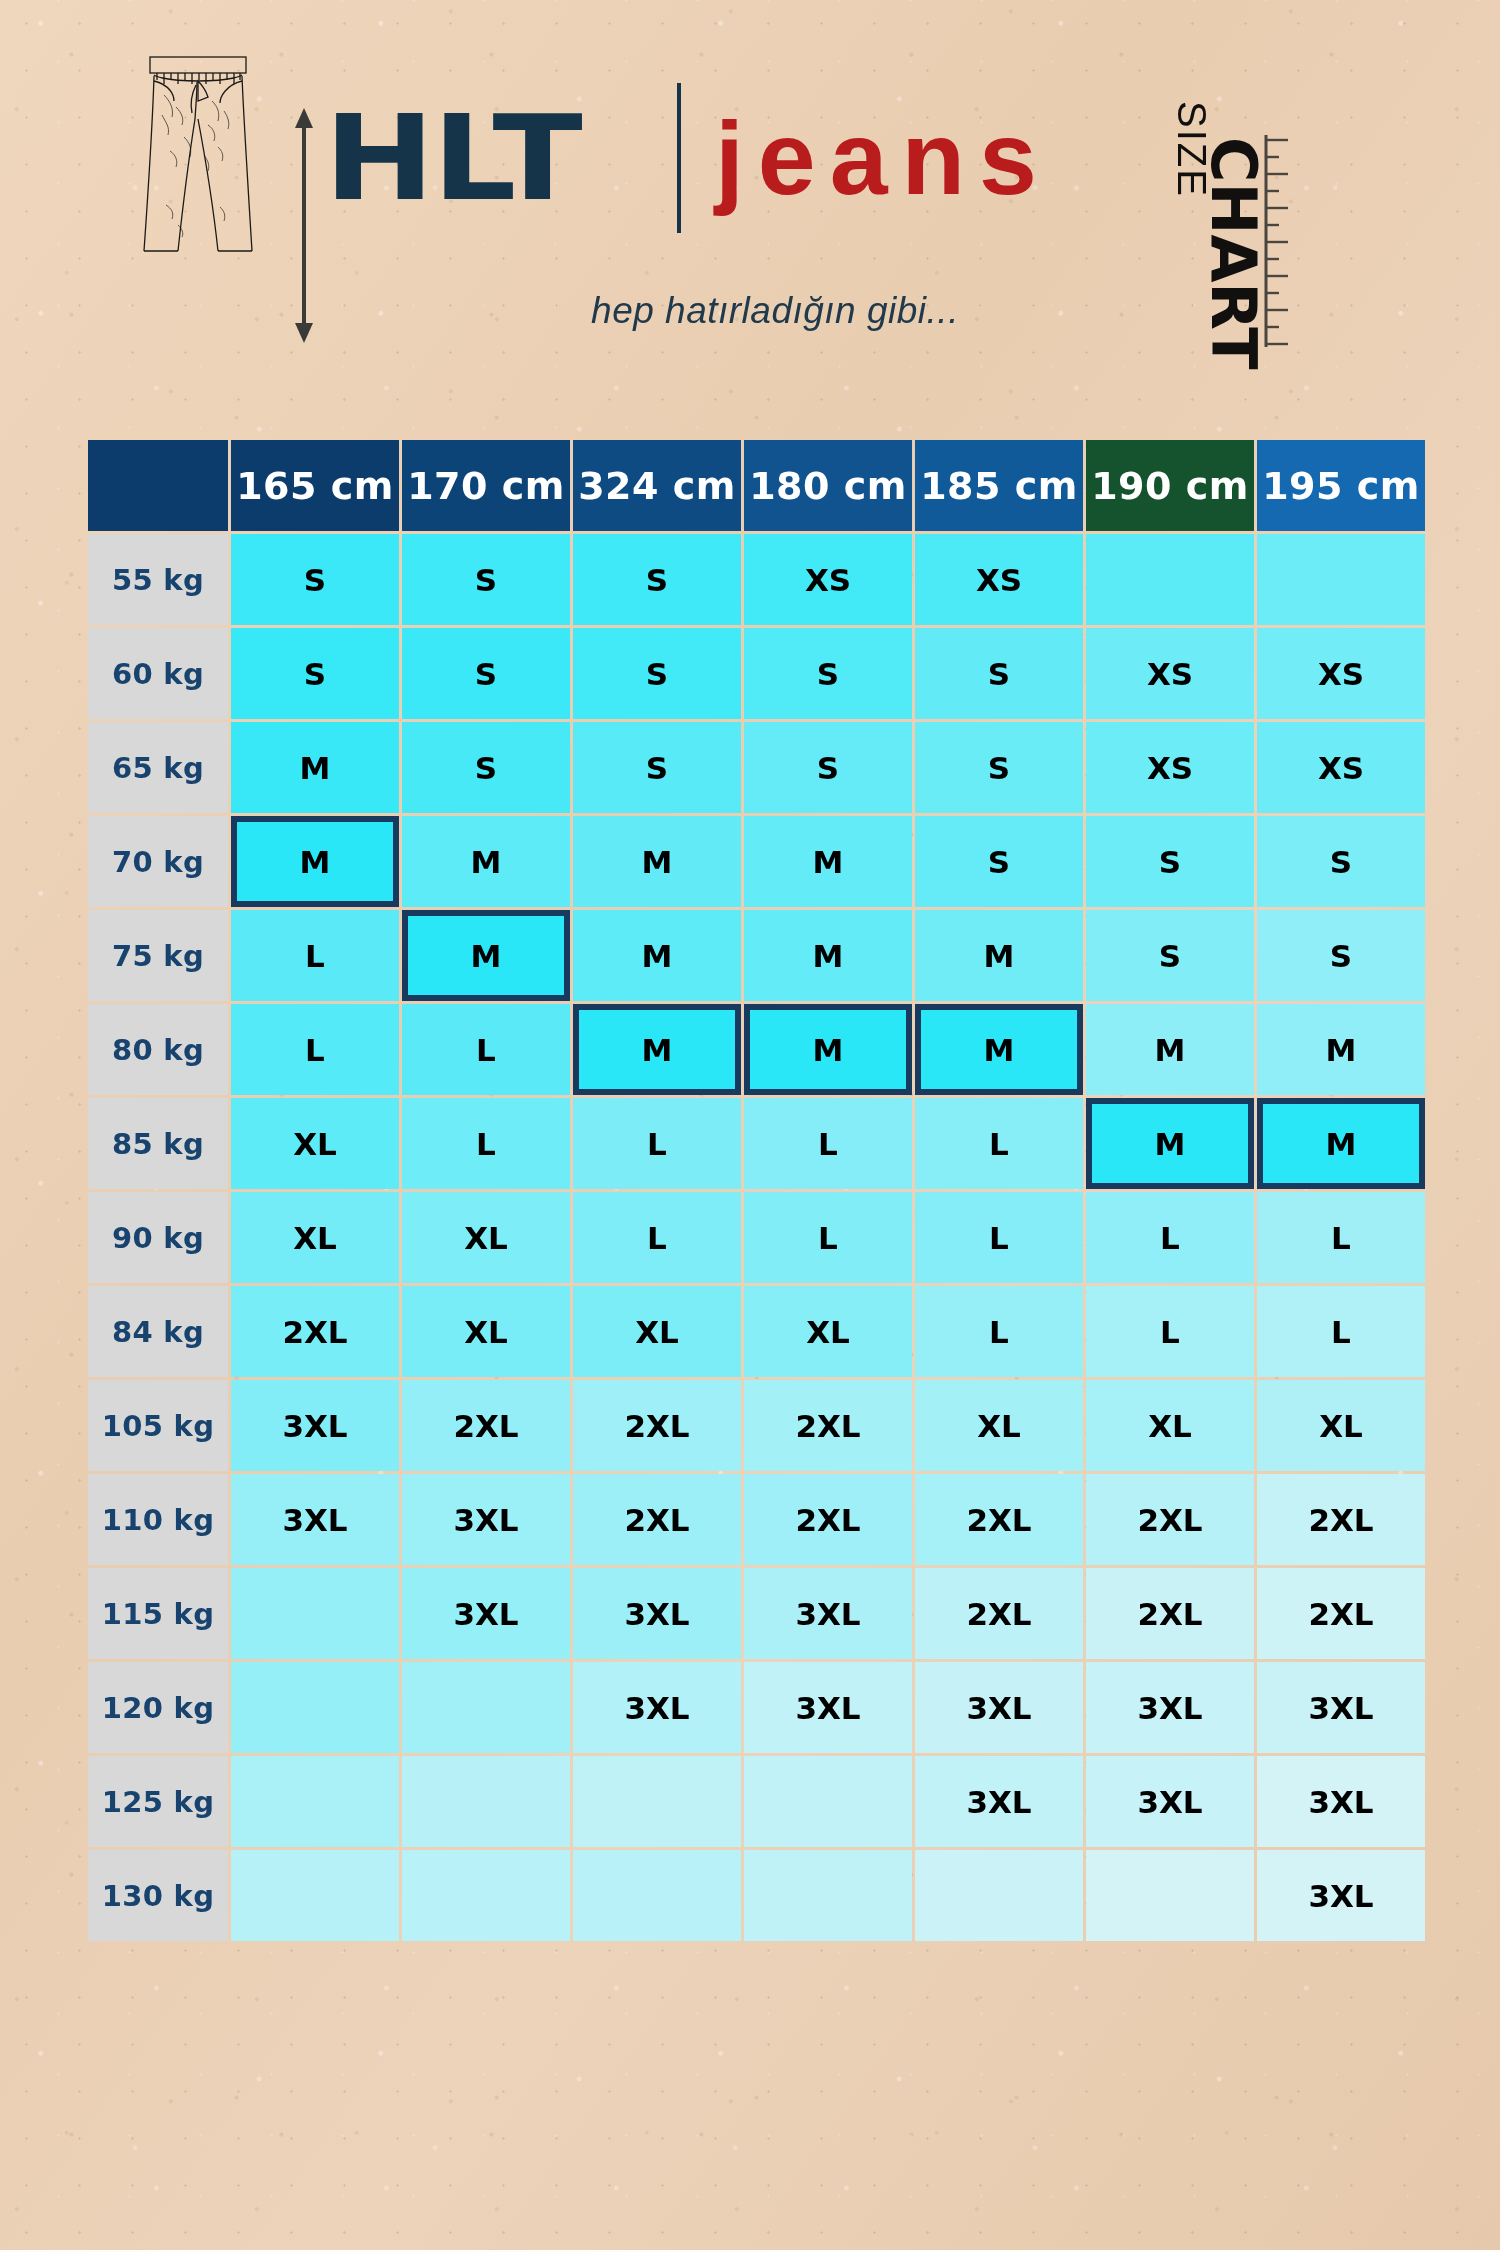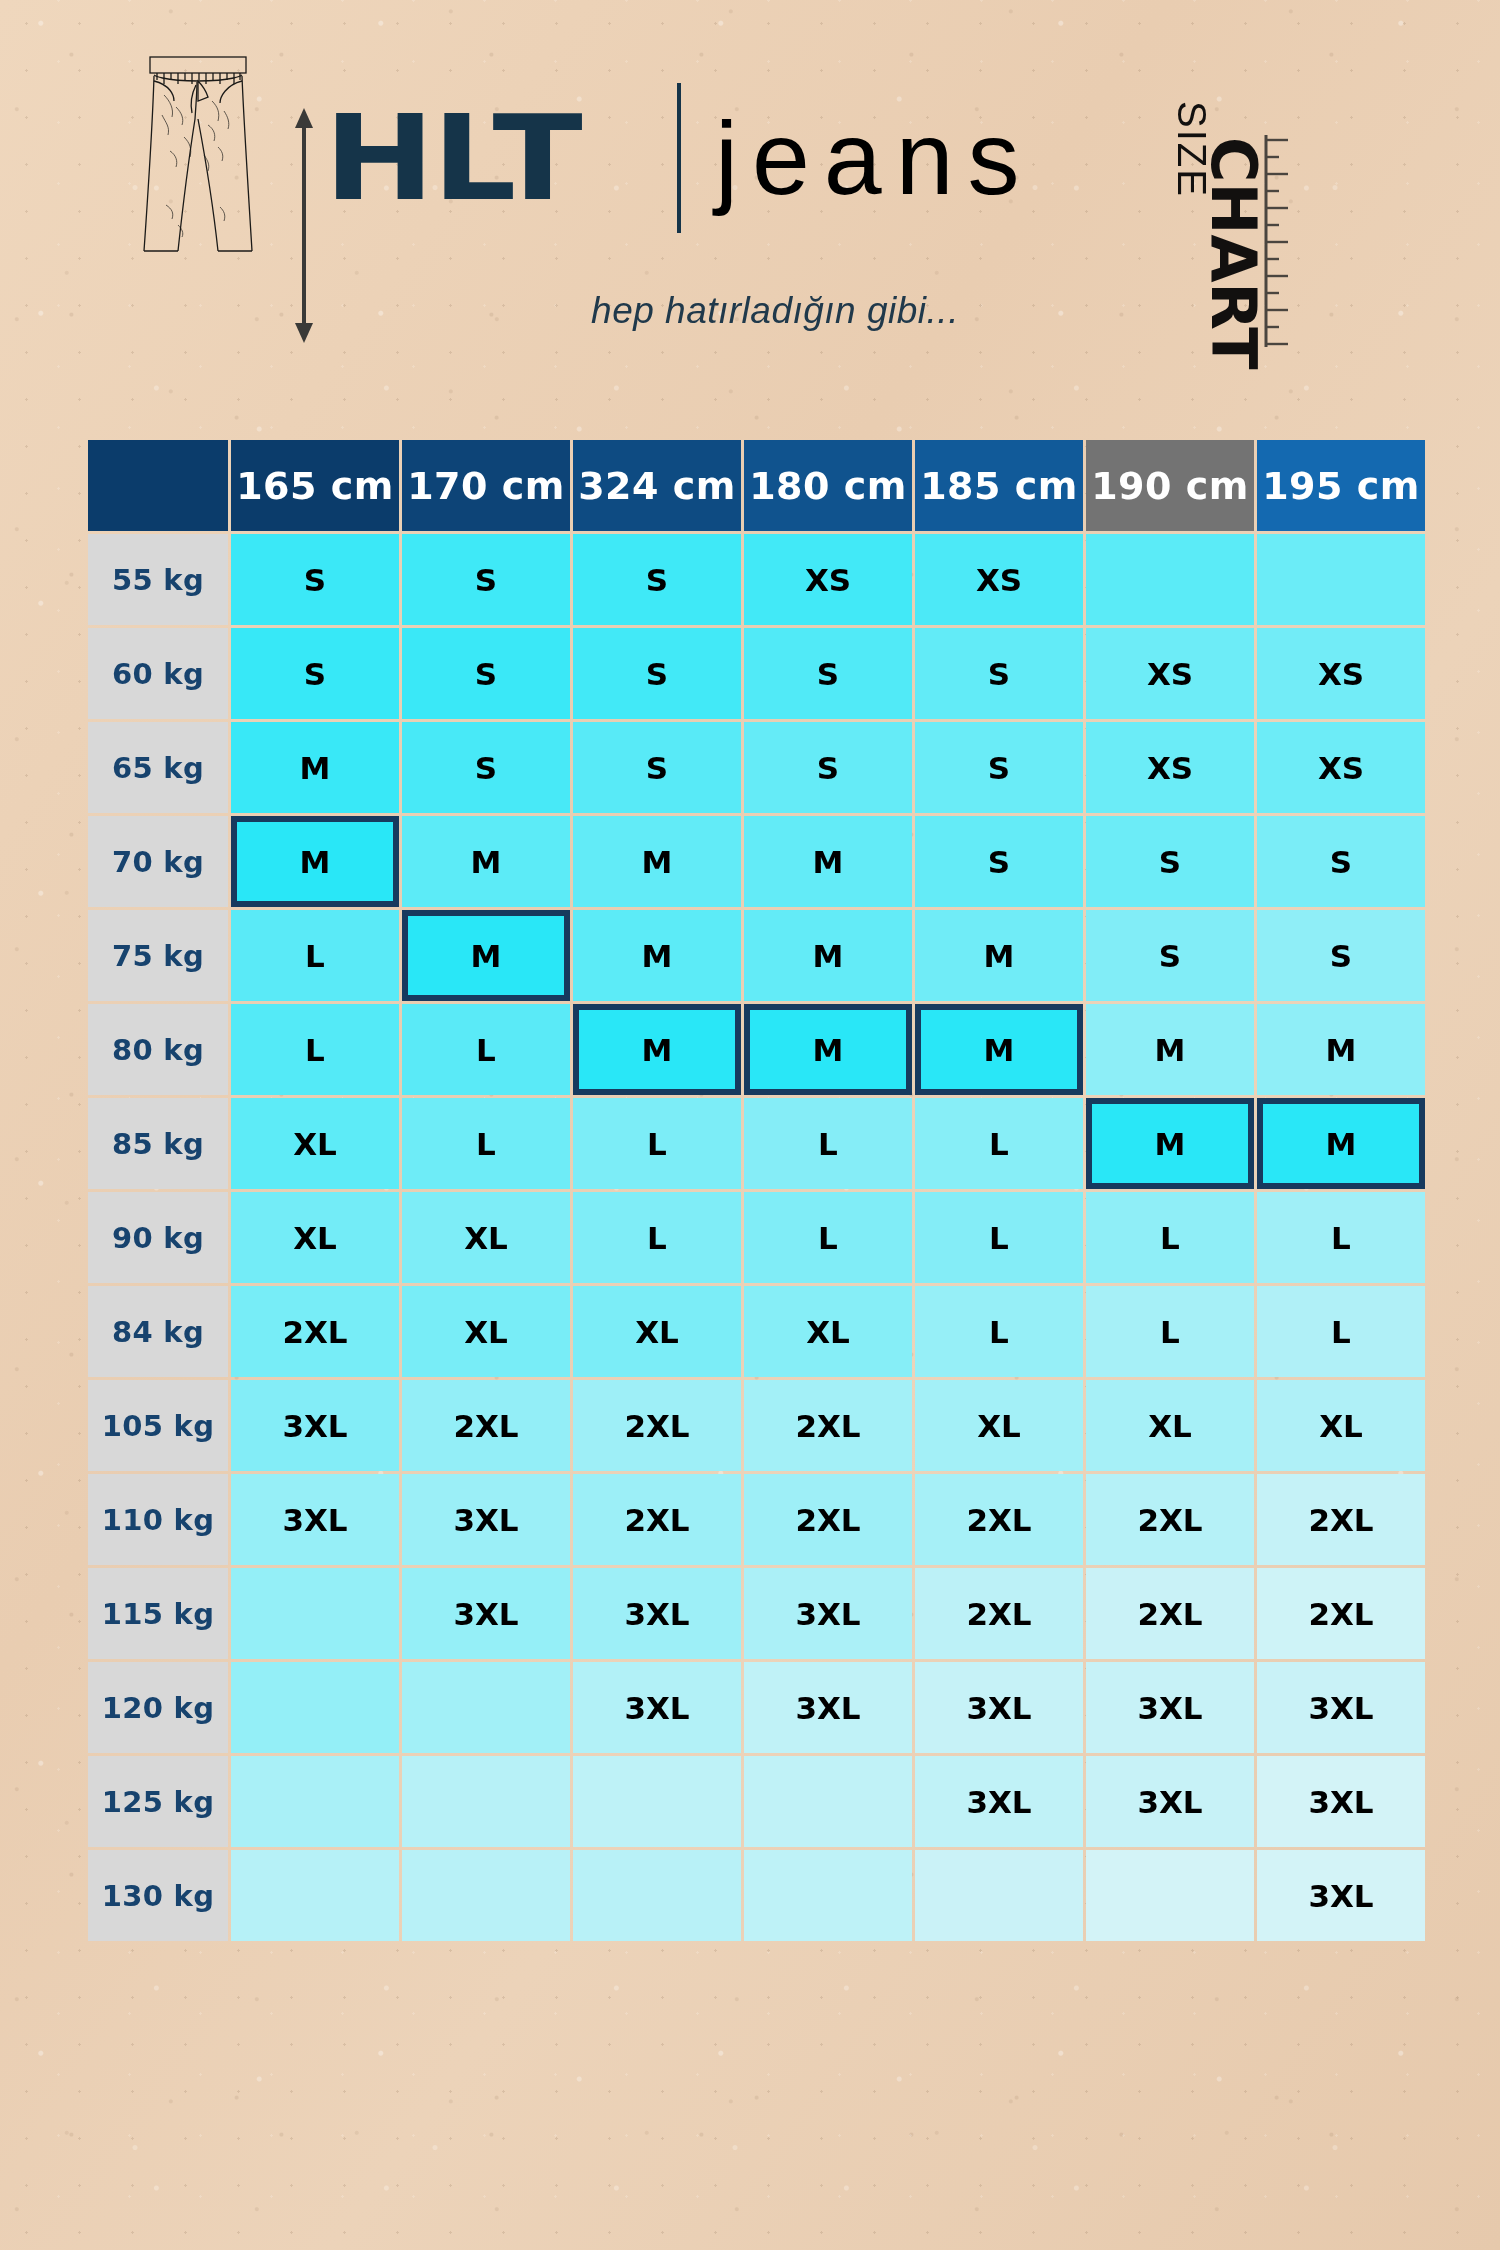--- a/index.html
+++ b/index.html
@@ -86,24 +86,24 @@
   }
   #logo-divider {
     width: 4px;
     height: 150px;
     background: #153449;
     margin-left: 124px;
     margin-right: 34px;
   }
   #logo-jeans {
     font-family: "Liberation Sans", sans-serif;
-    font-weight: 400;
+    font-weight: 700;
     font-size: 104px;
     letter-spacing: 14px;
-    color: #000000;
+    color: #b91c1c;
     line-height: 1;
   }
 
   #tagline {
     position: absolute;
     left: 330px; top: 290px;
     width: 890px;
     text-align: center;
     font-family: "Liberation Sans", sans-serif;
     font-style: italic;
@@ -294,21 +294,21 @@
       <col class="sizecol">
   </colgroup>
   <thead>
     <tr>
       <th class="corner-cell"></th>
     <th class="head-cell" style="background: rgb(11, 60, 107);">165 cm</th>
         <th class="head-cell" style="background: rgb(13, 68, 119);">170 cm</th>
         <th class="head-cell" style="background: rgb(14, 75, 130);">324 cm</th>
         <th class="head-cell" style="background: rgb(16, 83, 142);">180 cm</th>
         <th class="head-cell" style="background: rgb(17, 90, 153);">185 cm</th>
-        <th class="head-cell" style="background: #737373;">190 cm</th>
+        <th class="head-cell" style="background: #14532d;">190 cm</th>
         <th class="head-cell" style="background: rgb(20, 105, 176);">195 cm</th>
       </tr>
   </thead>
   <tbody id="table-body">
       <tr>
         <td class="rowlab-cell">55 kg</td>
         <td class="size-cell" style="background: rgb(59, 232, 247);">S</td>
         <td class="size-cell" style="background: rgb(63, 233, 247);">S</td>
         <td class="size-cell" style="background: rgb(63, 233, 247);">S</td>
         <td class="size-cell" style="background: rgb(66, 233, 247);">XS</td>

